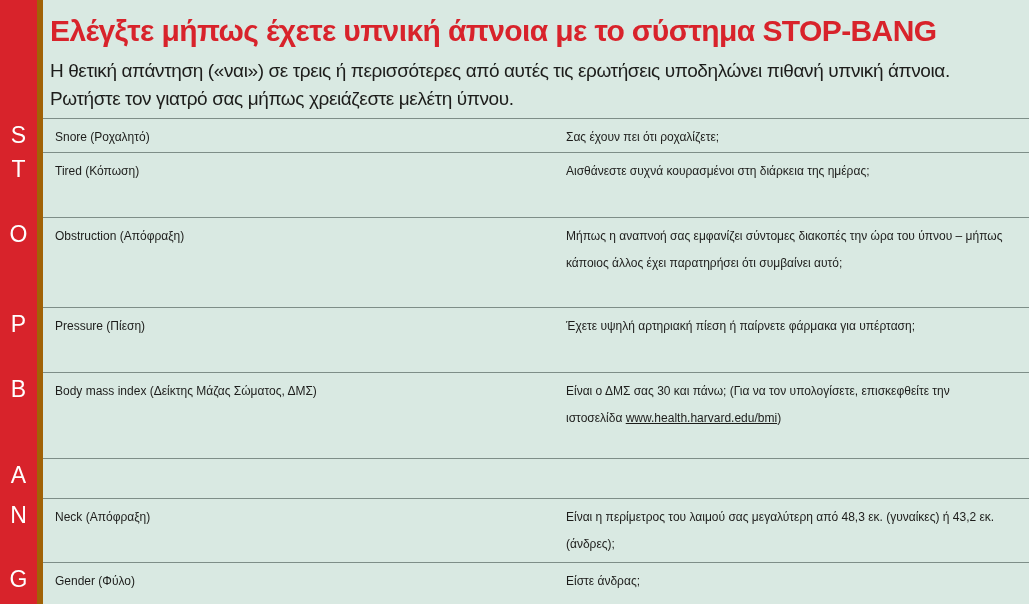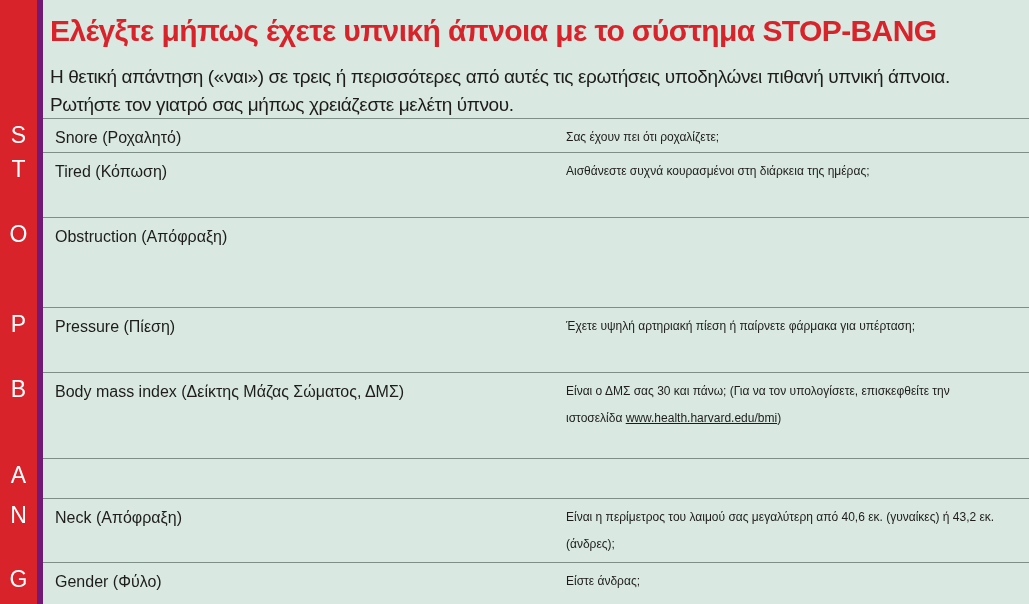--- a/index.html
+++ b/index.html
@@ -3,21 +3,21 @@
 <meta charset="utf-8">
 <style>
   * { margin: 0; padding: 0; box-sizing: border-box; }
   html, body { background: #ffffff; }
   body { font-family: "Liberation Sans", sans-serif; }
 
   .page {
     position: relative;
     width: 1029px;
     height: 604px;
-    background: #701a75;
+    background: #a16207;
     overflow: hidden;
   }
 
   .letter-bar {
     position: absolute;
     left: 0; top: 0;
     width: 37px; height: 604px;
     background: #d8232b;
   }
 
@@ -36,21 +36,21 @@
   }
   .title {
     color: #d8232b;
     font-size: 30px;
     line-height: 38px;
     font-weight: bold;
     letter-spacing: -0.6px;
     white-space: nowrap;
   }
   .subtitle {
-    margin-top: 13px;
+    margin-top: 7px;
     font-size: 19px;
     line-height: 28px;
     letter-spacing: -0.4px;
   }
   .subtitle div { white-space: nowrap; }
 
   .row {
     position: relative;
     display: flex;
     border-top: 1px solid #7e8e88;
@@ -60,21 +60,21 @@
     left: -43px; top: 3px;
     width: 37px;
     text-align: center;
     color: #ffffff;
     font-size: 23px;
     line-height: 27px;
   }
   .row .label {
     width: 523px;
     padding: 5px 0 0 12px;
-    font-size: 16px;
+    font-size: 12px;
     line-height: 27px;
   }
   .row .question {
     width: 437px;
     padding-top: 5px;
     font-size: 12px;
     line-height: 27px;
   }
   .row .question a {
     color: inherit;
@@ -115,20 +115,21 @@
 
     <div class="row h-t">
       <span class="letter">T</span>
       <div class="label">Tired (Κόπωση)</div>
       <div class="question">Αισθάνεστε συχνά κουρασμένοι στη διάρκεια της ημέρας;</div>
     </div>
 
     <div class="row h-o">
       <span class="letter">O</span>
       <div class="label">Obstruction (Απόφραξη)</div>
+      <div class="question">Μήπως η αναπνοή σας εμφανίζει σύντομες διακοπές την ώρα του ύπνου – μήπως κάποιος άλλος έχει παρατηρήσει ότι συμβαίνει αυτό;</div>
     </div>
 
     <div class="row h-p">
       <span class="letter">P</span>
       <div class="label">Pressure (Πίεση)</div>
       <div class="question">Έχετε υψηλή αρτηριακή πίεση ή παίρνετε φάρμακα για υπέρταση;</div>
     </div>
 
     <div class="row h-b">
       <span class="letter">B</span>
@@ -136,21 +137,21 @@
       <div class="question"><span>Είναι ο ΔΜΣ σας 30 και πάνω; (Για να τον υπολογίσετε, επισκεφθείτε την ιστοσελίδα </span><a href="#">www.health.harvard.edu/bmi</a><span>)</span></div>
     </div>
 
     <div class="row h-a">
       <span class="letter">A</span>
     </div>
 
     <div class="row h-n">
       <span class="letter">N</span>
       <div class="label">Neck (Απόφραξη)</div>
-      <div class="question">Είναι η περίμετρος του λαιμού σας μεγαλύτερη από 40,6 εκ. (γυναίκες) ή 43,2 εκ. (άνδρες);</div>
+      <div class="question">Είναι η περίμετρος του λαιμού σας μεγαλύτερη από 48,3 εκ. (γυναίκες) ή 43,2 εκ. (άνδρες);</div>
     </div>
 
     <div class="row h-g">
       <span class="letter">G</span>
       <div class="label">Gender (Φύλο)</div>
       <div class="question">Είστε άνδρας;</div>
     </div>
 
   </div>
 </div>

